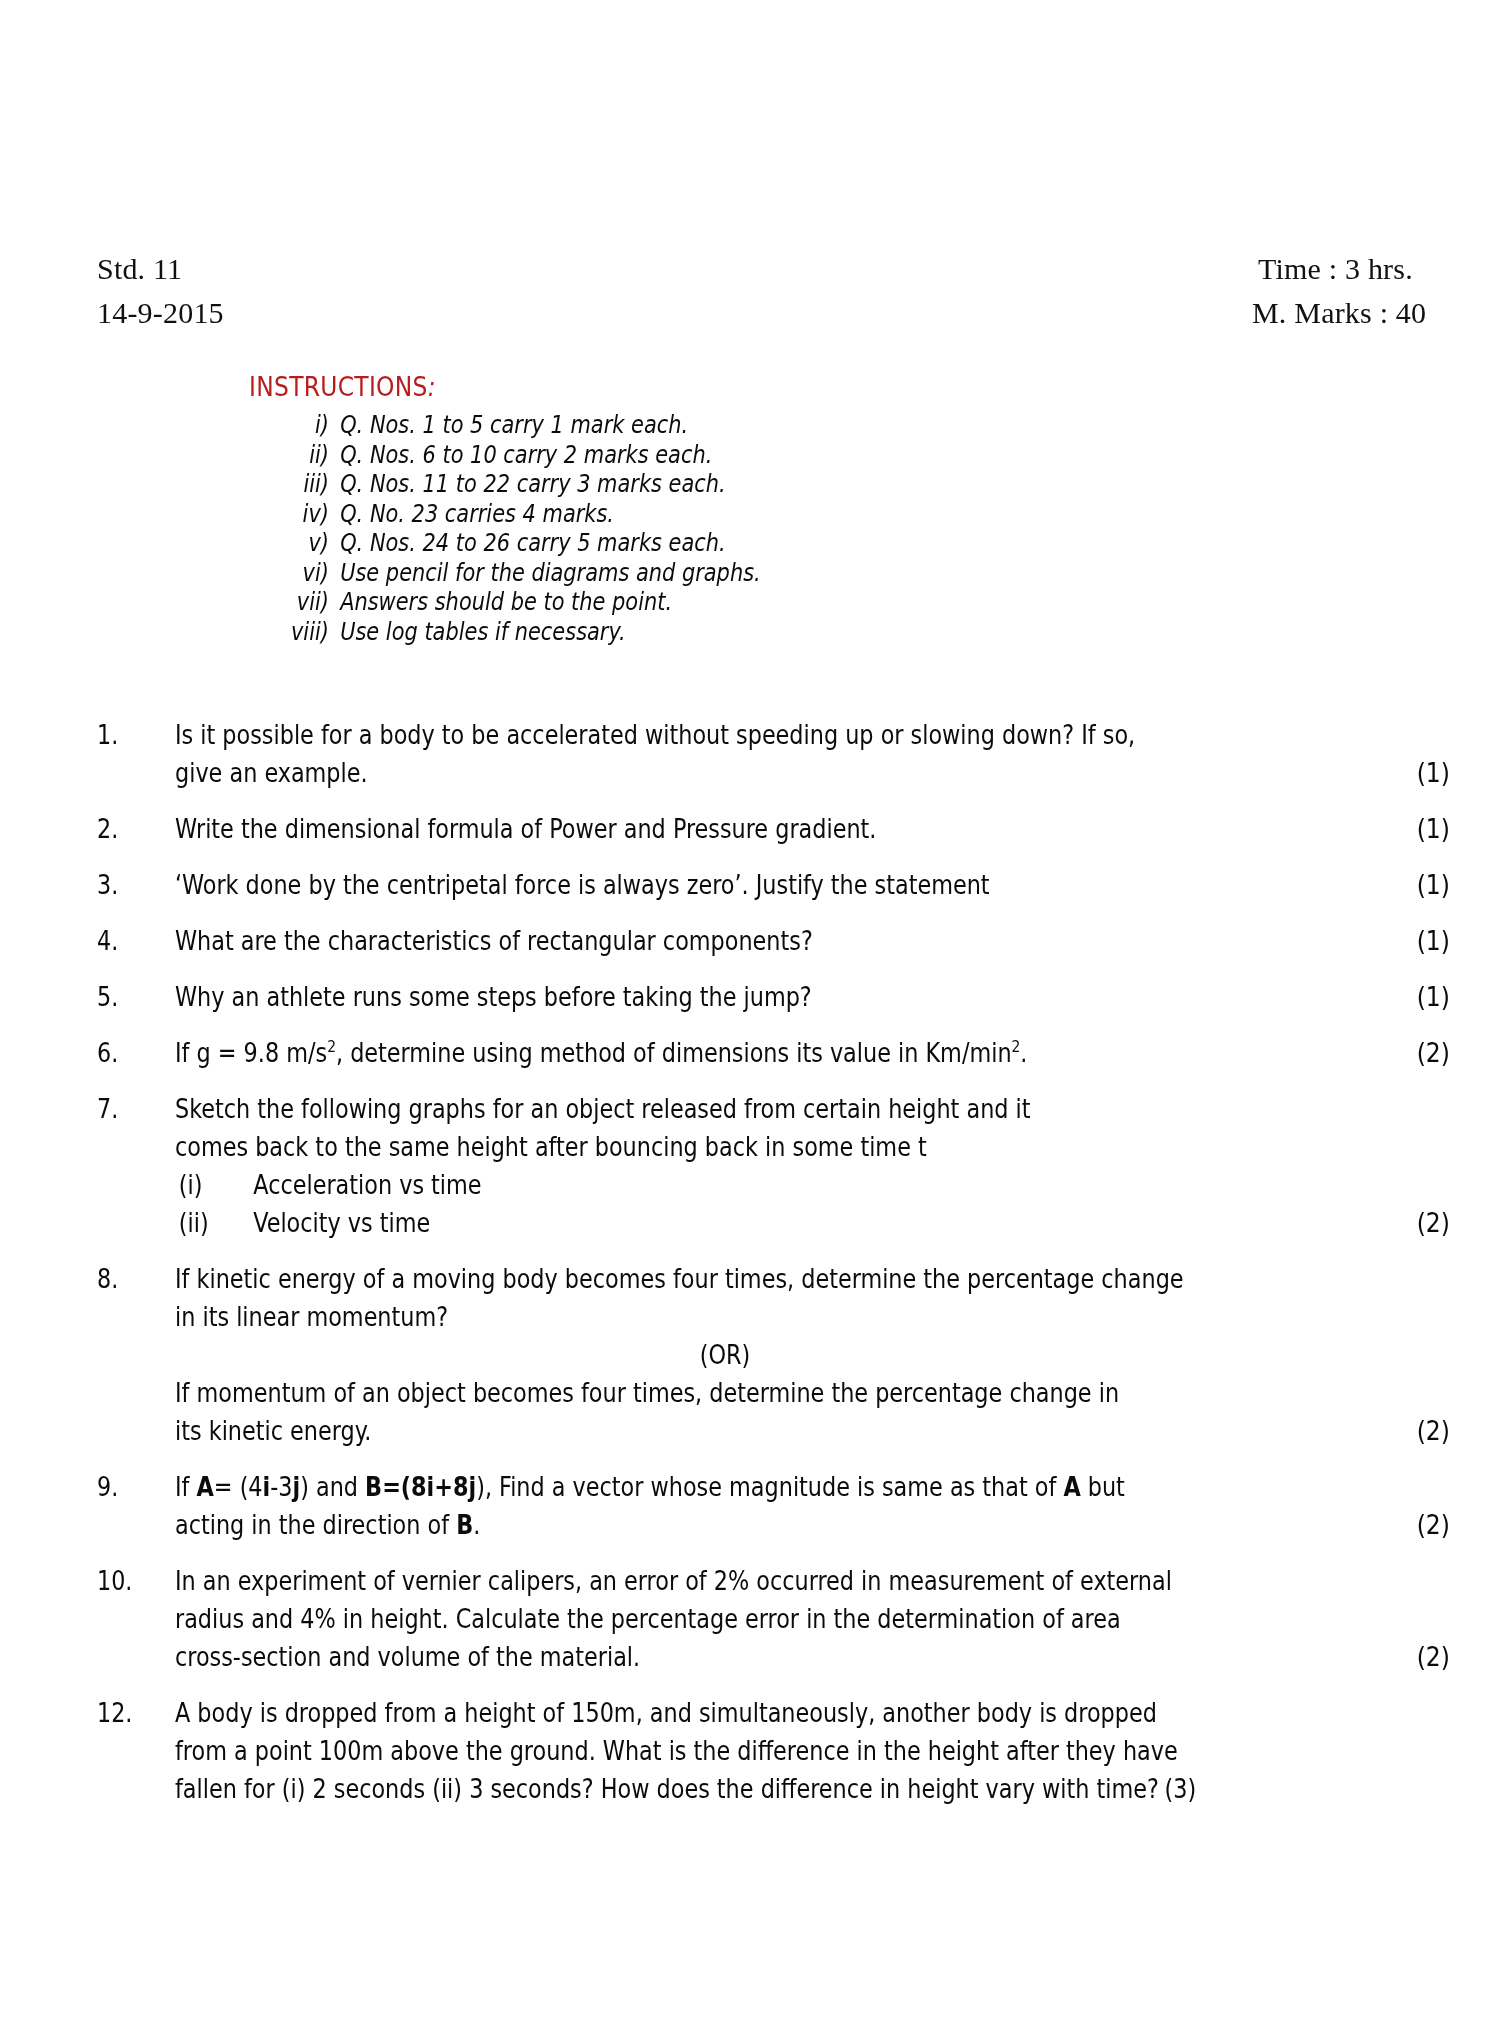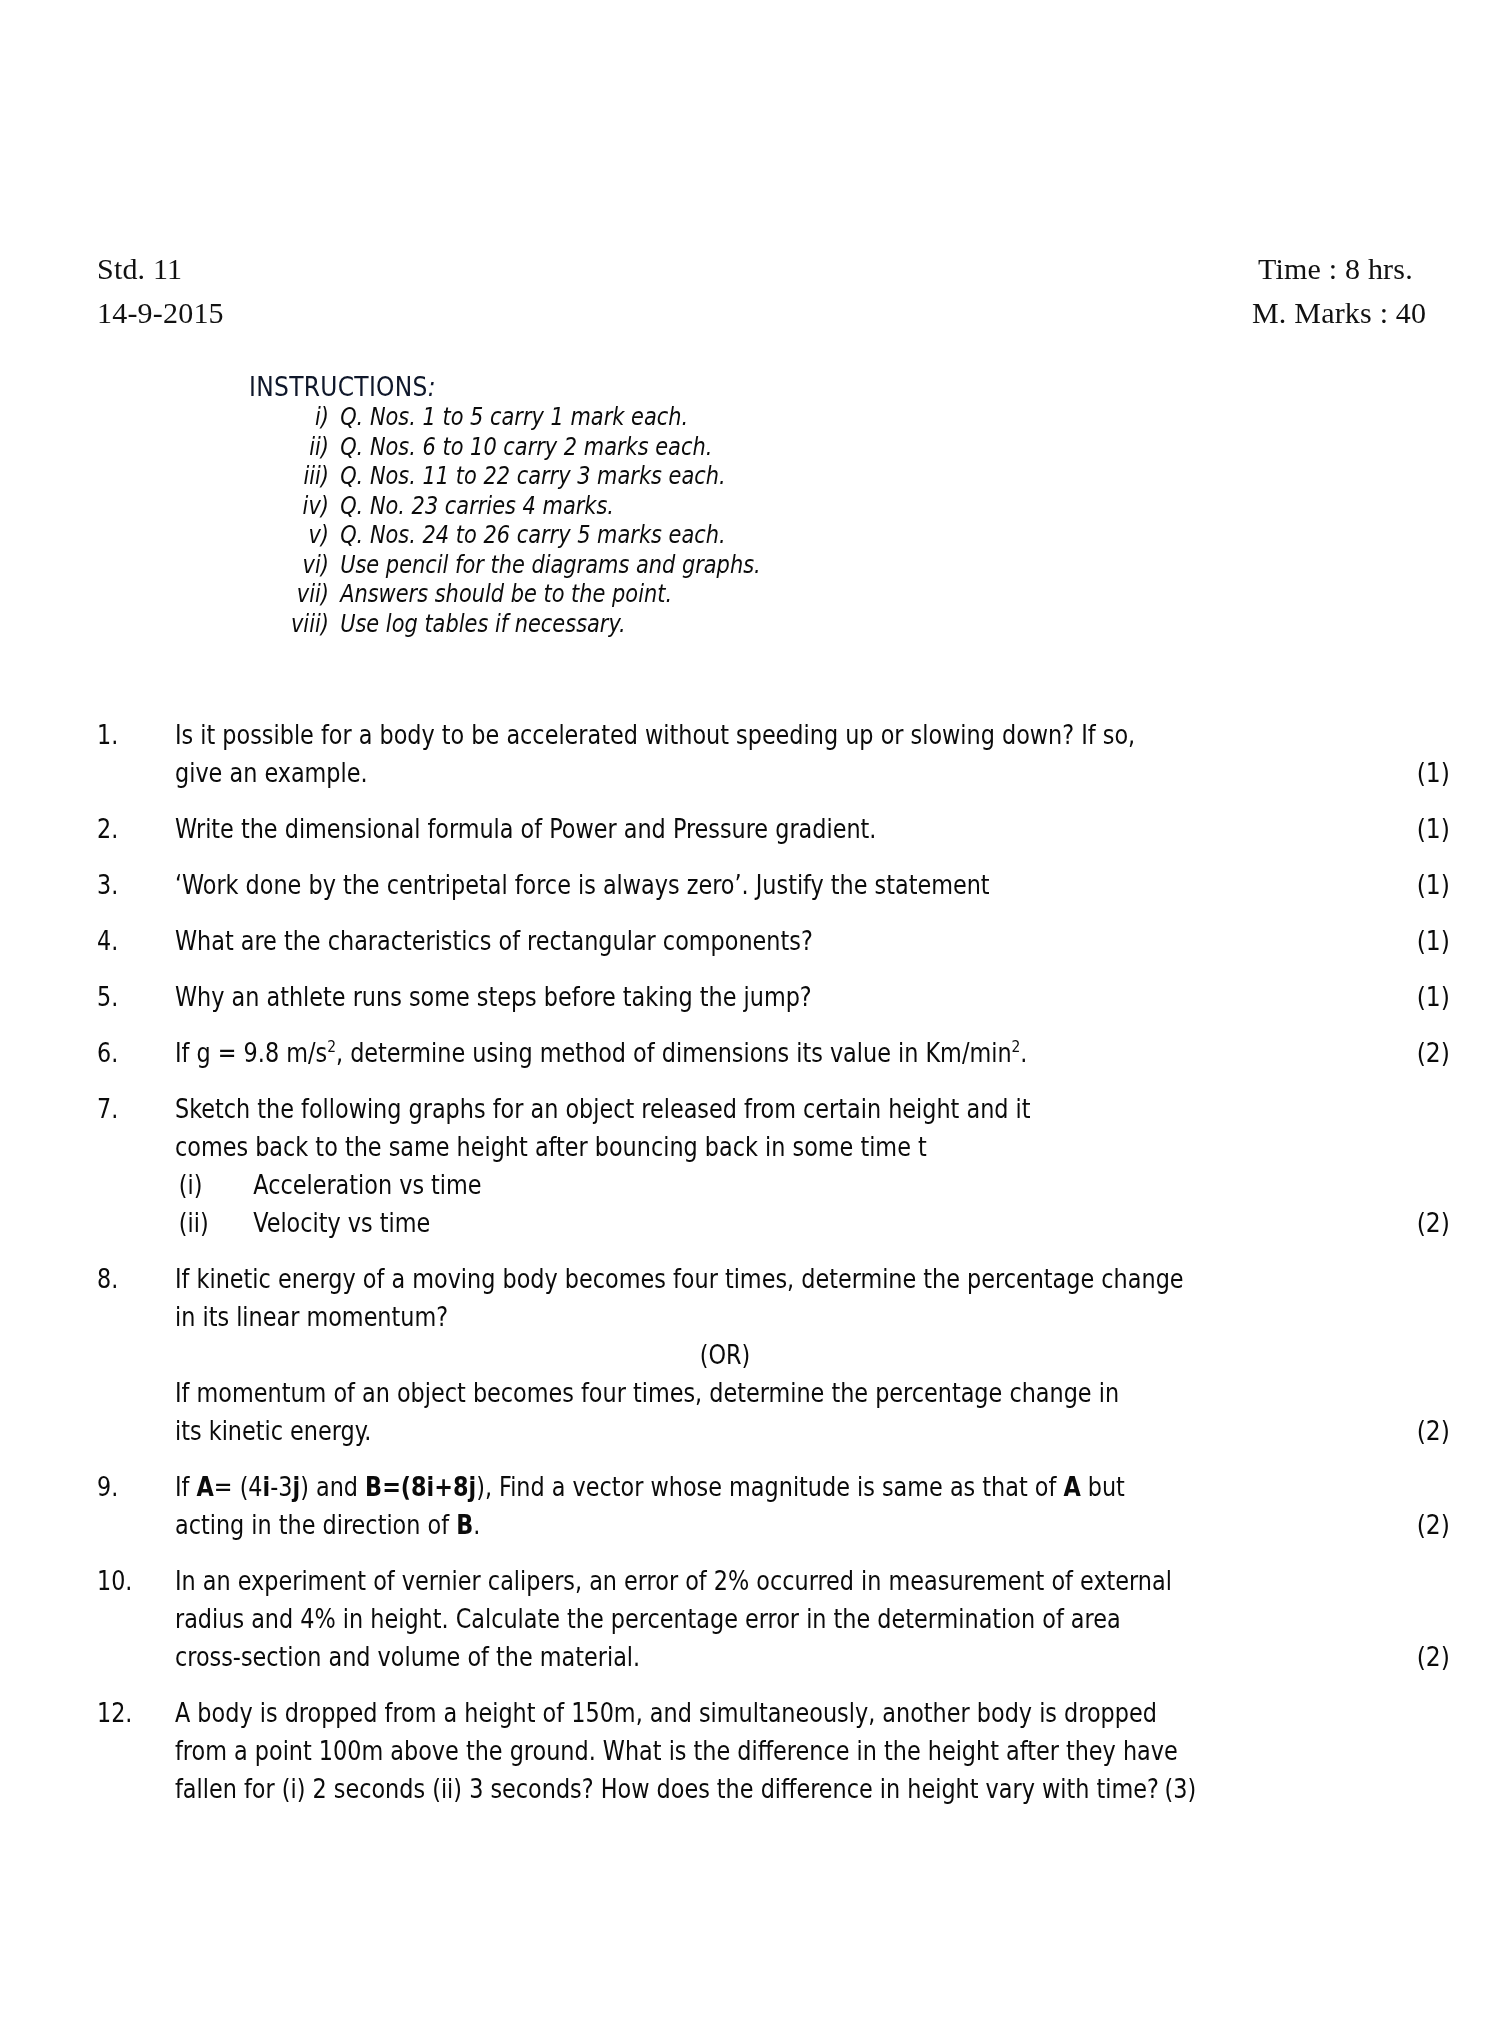--- a/index.html
+++ b/index.html
@@ -83,22 +83,22 @@
   .instructions {
     position: absolute;
     left: 249px;
     top: 372px;
     width: 900px;
   }
   .instr-title {
     font-family: "DejaVu Sans Condensed", "Liberation Sans Narrow", "Liberation Sans", sans-serif;
     font-size: 26px;
     letter-spacing: 0.3px;
-    color: #0f172a;
-    margin-bottom: 0;
+    color: #b91c1c;
+    margin-bottom: 8px;
     white-space: nowrap;
   }
   .instr-title .colon-it {
     font-style: italic;
   }
   .instr-list {
     margin: 0;
     padding: 0;
     list-style: none;
   }
@@ -191,21 +191,21 @@
   }
 </style>
 </head>
 <body>
 
 <div class="page">
 
   <div class="header">
     <div class="hdr-serif hdr-std">Std. 11</div>
     <div class="hdr-serif hdr-date">14-9-2015</div>
-    <div class="hdr-serif hdr-time">Time : 8 hrs.</div>
+    <div class="hdr-serif hdr-time">Time : 3 hrs.</div>
     <div class="hdr-serif hdr-marks">M. Marks : 40</div>
   </div>
 
   <div class="instructions">
     <div class="instr-title"><span>INSTRUCTIONS</span><span class="colon-it">:</span></div>
     <ul class="instr-list">
       <li class="instr-row">
         <span class="instr-num">i)</span>
         <span class="instr-text">Q. Nos. 1 to 5 carry 1 mark each.</span>
       </li>

